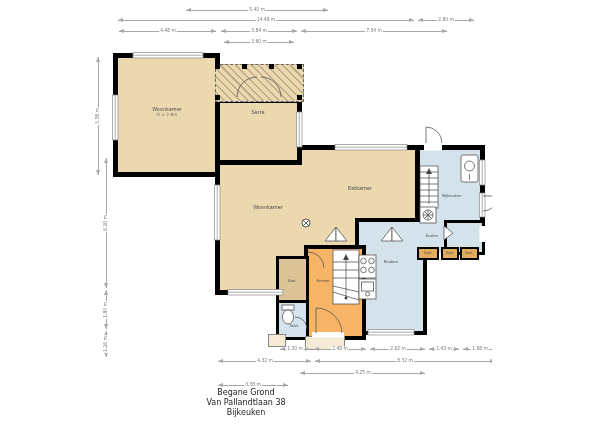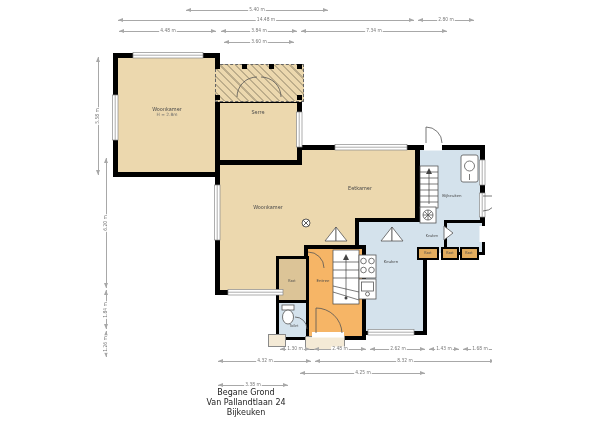--- a/index.html
+++ b/index.html
@@ -315,17 +315,17 @@
         <span class="lbl">3.40 m</span>
       </div>
       <div class="dim dim-v" style="left: 499px; top: 227px; height: 101px; width: 8px;">
         <i class="line"></i>
         <span class="lbl">4.81 m</span>
       </div>
     </div>
 
   <div class="title">
     <div>Begane Grond</div>
-    <div>Van Pallandtlaan 24</div>
+    <div>Van Pallandtlaan 38</div>
     <div>Bijkeuken</div>
   </div>
 
 </div>
 
 </body></html>

